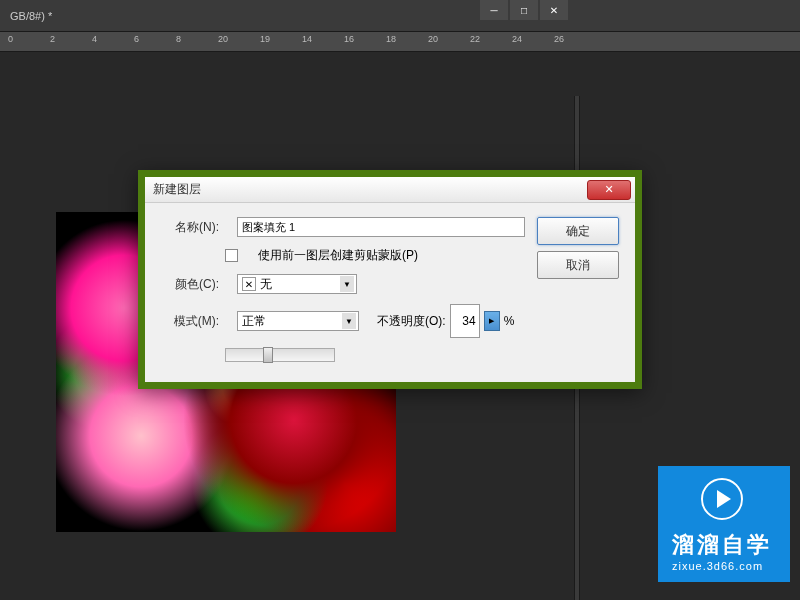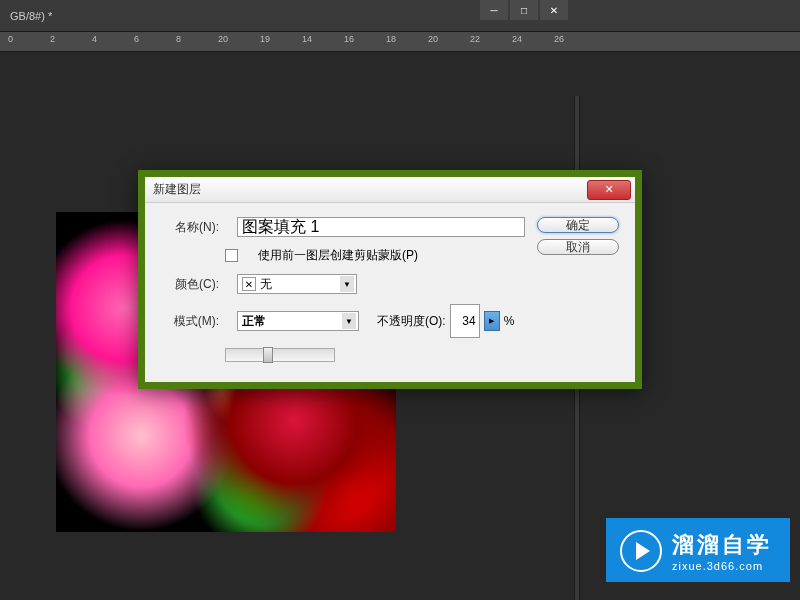--- a/index.html
+++ b/index.html
@@ -166,21 +166,21 @@
       width: 58px;
       text-align: right;
       color: #333;
     }
     .text-input {
       flex: 1;
       max-width: 300px;
       height: 20px;
       border: 1px solid #999;
       padding: 0 4px;
-      font-size: 16px;
+      font-size: 11px;
     }
     .checkbox-row {
       padding-left: 64px;
       display: flex;
       align-items: center;
       gap: 20px;
       margin-bottom: 10px;
     }
     .checkbox {
       width: 13px;
@@ -216,21 +216,20 @@
       background: #fff;
       border: 1px solid #999;
       display: flex;
       align-items: center;
       justify-content: center;
       font-size: 10px;
       margin-right: 4px;
     }
     .mode-select {
       width: 122px;
-      font-weight: bold;
     }
     .opacity-row {
       display: flex;
       align-items: center;
       gap: 4px;
     }
     .opacity-input {
       width: 30px;
       height: 34px;
       border: 1px solid #999;
@@ -268,24 +267,24 @@
       background: linear-gradient(#f0f0f0, #c0c0c0);
       border: 1px solid #888;
     }
     .dialog-buttons {
       width: 82px;
       display: flex;
       flex-direction: column;
       gap: 6px;
     }
     .dialog-btn {
-      height: 16px;
+      height: 28px;
       background: linear-gradient(#fdfdfd, #e5e5e5);
       border: 1px solid #888;
-      border-radius: 10px;
+      border-radius: 2px;
       display: flex;
       align-items: center;
       justify-content: center;
       font-size: 12px;
       color: #333;
       cursor: pointer;
     }
     .dialog-btn.primary {
       border: 1px solid #4a80c0;
       box-shadow: 0 0 3px rgba(74,128,192,0.6);
@@ -295,20 +294,21 @@
     .watermark {
       position: absolute;
       right: 10px;
       bottom: 18px;
       background: #1289dd;
       padding: 12px 18px 10px 14px;
       display: flex;
       align-items: center;
       gap: 10px;
       z-index: 200;
+      flex-direction: column;
     }
     .watermark-icon {
       width: 42px;
       height: 42px;
       border: 2px solid #fff;
       border-radius: 50%;
       display: flex;
       align-items: center;
       justify-content: center;
     }

